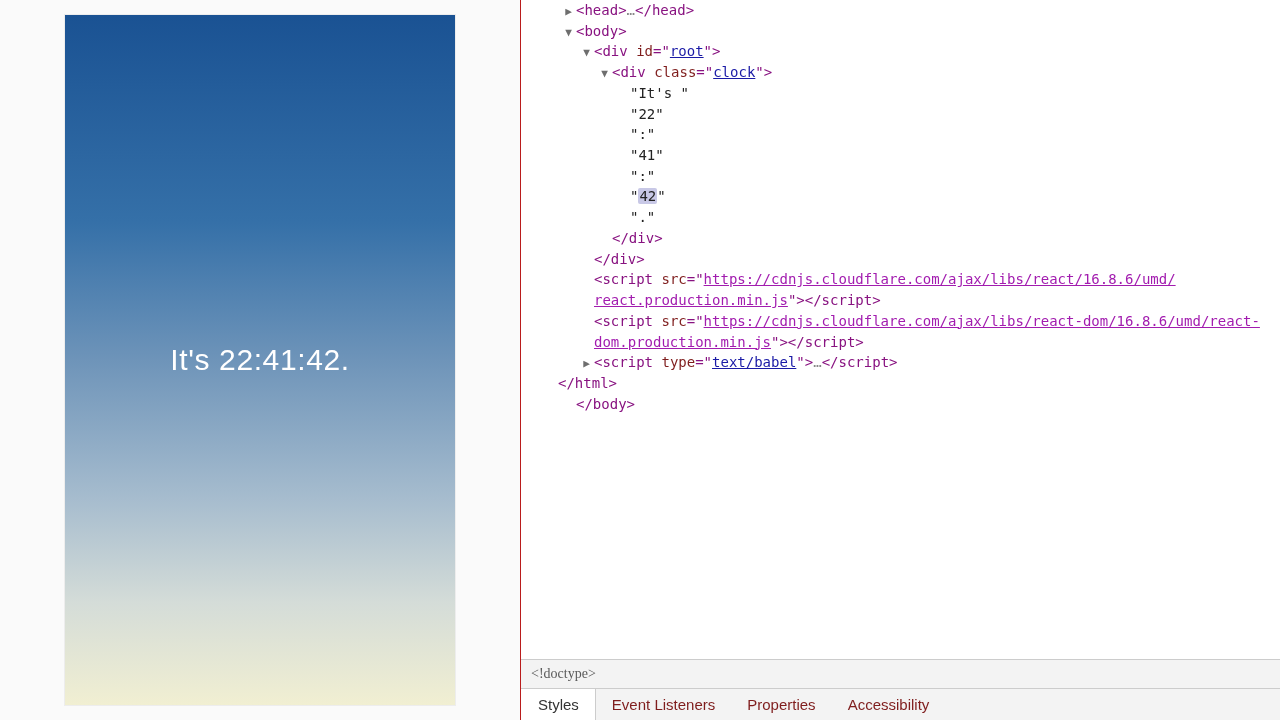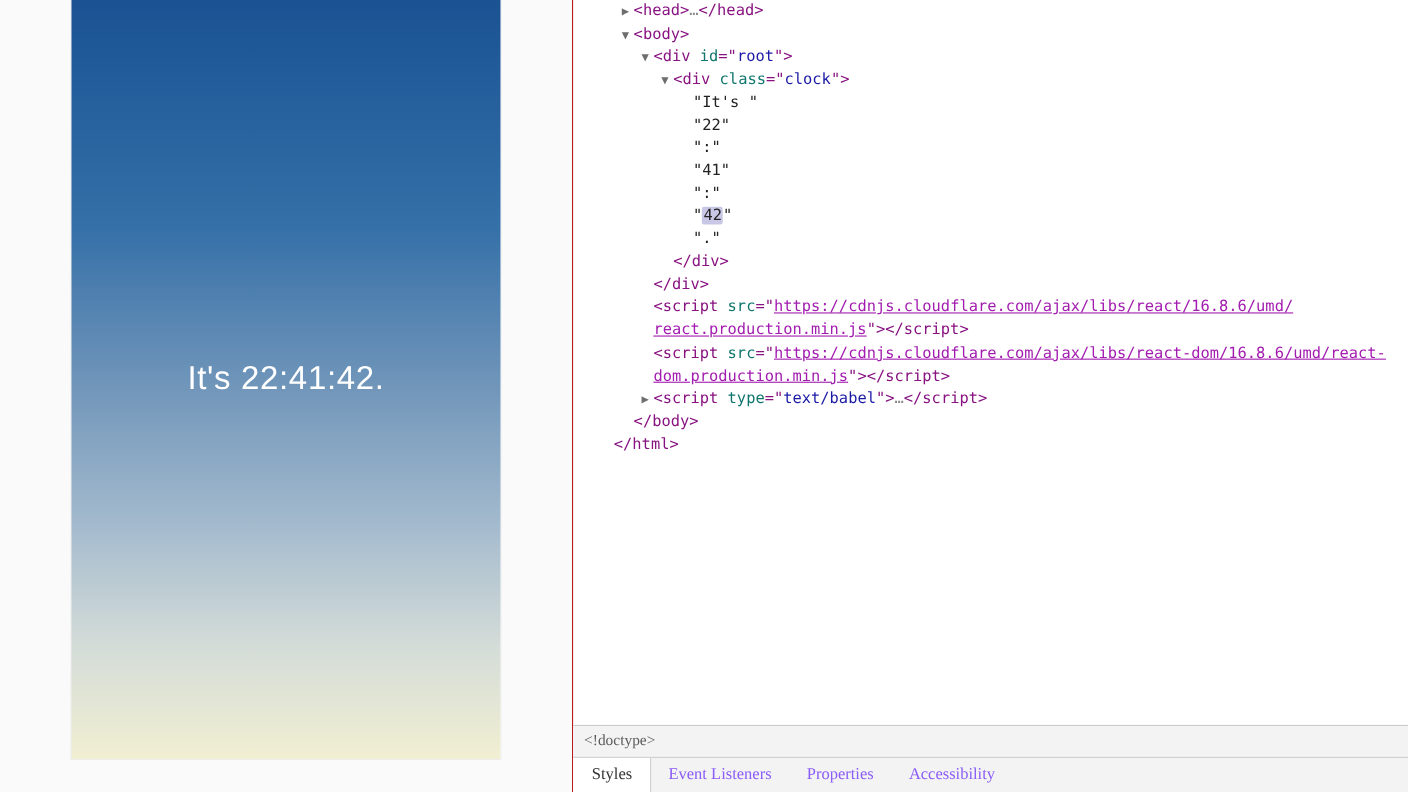--- a/index.html
+++ b/index.html
@@ -12,21 +12,21 @@
       background: #fafafa;
       width: 1280px;
       height: 720px;
       overflow: hidden;
       display: flex;
     }
     .left-pane {
       width: 520px;
       height: 720px;
       display: flex;
-      align-items: flex-start;
+      align-items: center;
       justify-content: center;
       flex-shrink: 0;
     }
     .phone-preview {
       width: 390px;
       height: 690px;
       background: linear-gradient(to bottom, #1a5293 0%, #3570a8 30%, #6e94b9 50%, #a6bcce 70%, #d4dcd8 85%, #f1efd2 100%);
       display: flex;
       align-items: center;
       justify-content: center;
@@ -70,22 +70,22 @@
       font-size: 11px;
       margin-right: 2px;
       cursor: pointer;
     }
     .no-arrow {
       display: inline-block;
       width: 11px;
       margin-right: 2px;
     }
     .tag { color: #881280; }
-    .attr-name { color: #0f766e; }
-    .attr-value { color: #1a1aa6; }
+    .attr-name { color: #7f1d1d; }
+    .attr-value { color: #1a1aa6; text-decoration: underline; }
     .bracket { color: #881280; }
     .text-node { color: #222; }
     .ellipsis { color: #888; }
     .link {
       color: #a21caf;
       text-decoration: underline;
       cursor: pointer;
     }
     .highlighted {
       background: #c8c8e6;
@@ -97,26 +97,26 @@
       border-top: 1px solid #ccc;
       padding: 6px 10px;
       font-family: Liberation Serif, serif;
       font-size: 14px;
       color: #5a5a5a;
     }
     .tabs-bar {
       background: #f3f3f3;
       border-top: 1px solid #ccc;
       display: flex;
-      font-family: Liberation Serif, serif;
+      font-family: Liberation Sans, sans-serif;
       font-size: 15px;
     }
     .tab {
       padding: 7px 16px;
-      color: #8b5cf6;
+      color: #7f1d1d;
       cursor: pointer;
     }
     .tab.active {
       background: #fff;
       border-left: 1px solid transparent;
       border-right: 1px solid #ccc;
       color: #333;
     }
   </style>
 </head>
@@ -169,22 +169,22 @@
       <span class="no-arrow"></span><span class="bracket">&lt;</span><span class="tag">script</span> <span class="attr-name">src</span><span class="bracket">="</span><span class="link">https://cdnjs.cloudflare.com/ajax/libs/react-dom/16.8.6/umd/react-</span>
     </div>
     <div class="tree-line indent-3">
       <span class="no-arrow"></span><span class="link">dom.production.min.js</span><span class="bracket">"&gt;&lt;/</span><span class="tag">script</span><span class="bracket">&gt;</span>
     </div>
 
     <div class="tree-line indent-3">
       <span class="arrow">▶</span><span class="bracket">&lt;</span><span class="tag">script</span> <span class="attr-name">type</span><span class="bracket">="</span><span class="attr-value">text/babel</span><span class="bracket">"&gt;</span><span class="ellipsis">…</span><span class="bracket">&lt;/</span><span class="tag">script</span><span class="bracket">&gt;</span>
     </div>
 
+    <div class="tree-line indent-1"><span class="no-arrow"></span><span class="bracket">&lt;</span><span class="tag">/html</span><span class="bracket">&gt;</span></div>
     <div class="tree-line indent-2"><span class="no-arrow"></span><span class="bracket">&lt;</span><span class="tag">/body</span><span class="bracket">&gt;</span></div>
-    <div class="tree-line indent-1"><span class="no-arrow"></span><span class="bracket">&lt;</span><span class="tag">/html</span><span class="bracket">&gt;</span></div>
 
   </div>
 
   <div class="breadcrumb-bar">
     <span>&lt;!doctype&gt;</span>
   </div>
 
   <div class="tabs-bar">
     <div class="tab active">Styles</div>
     <div class="tab">Event Listeners</div>

